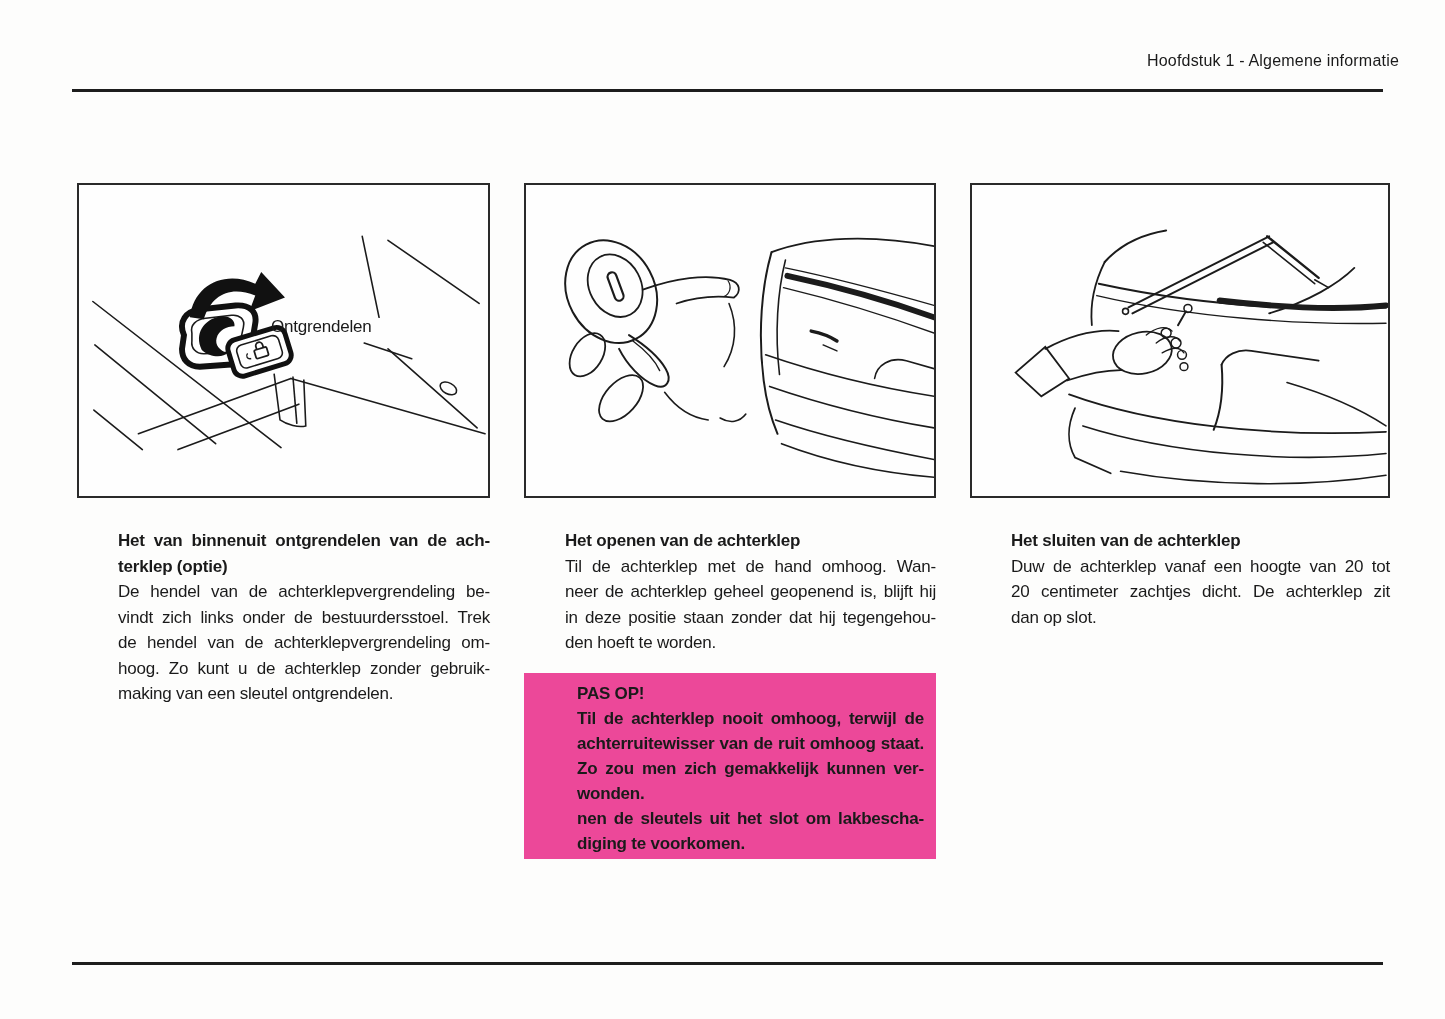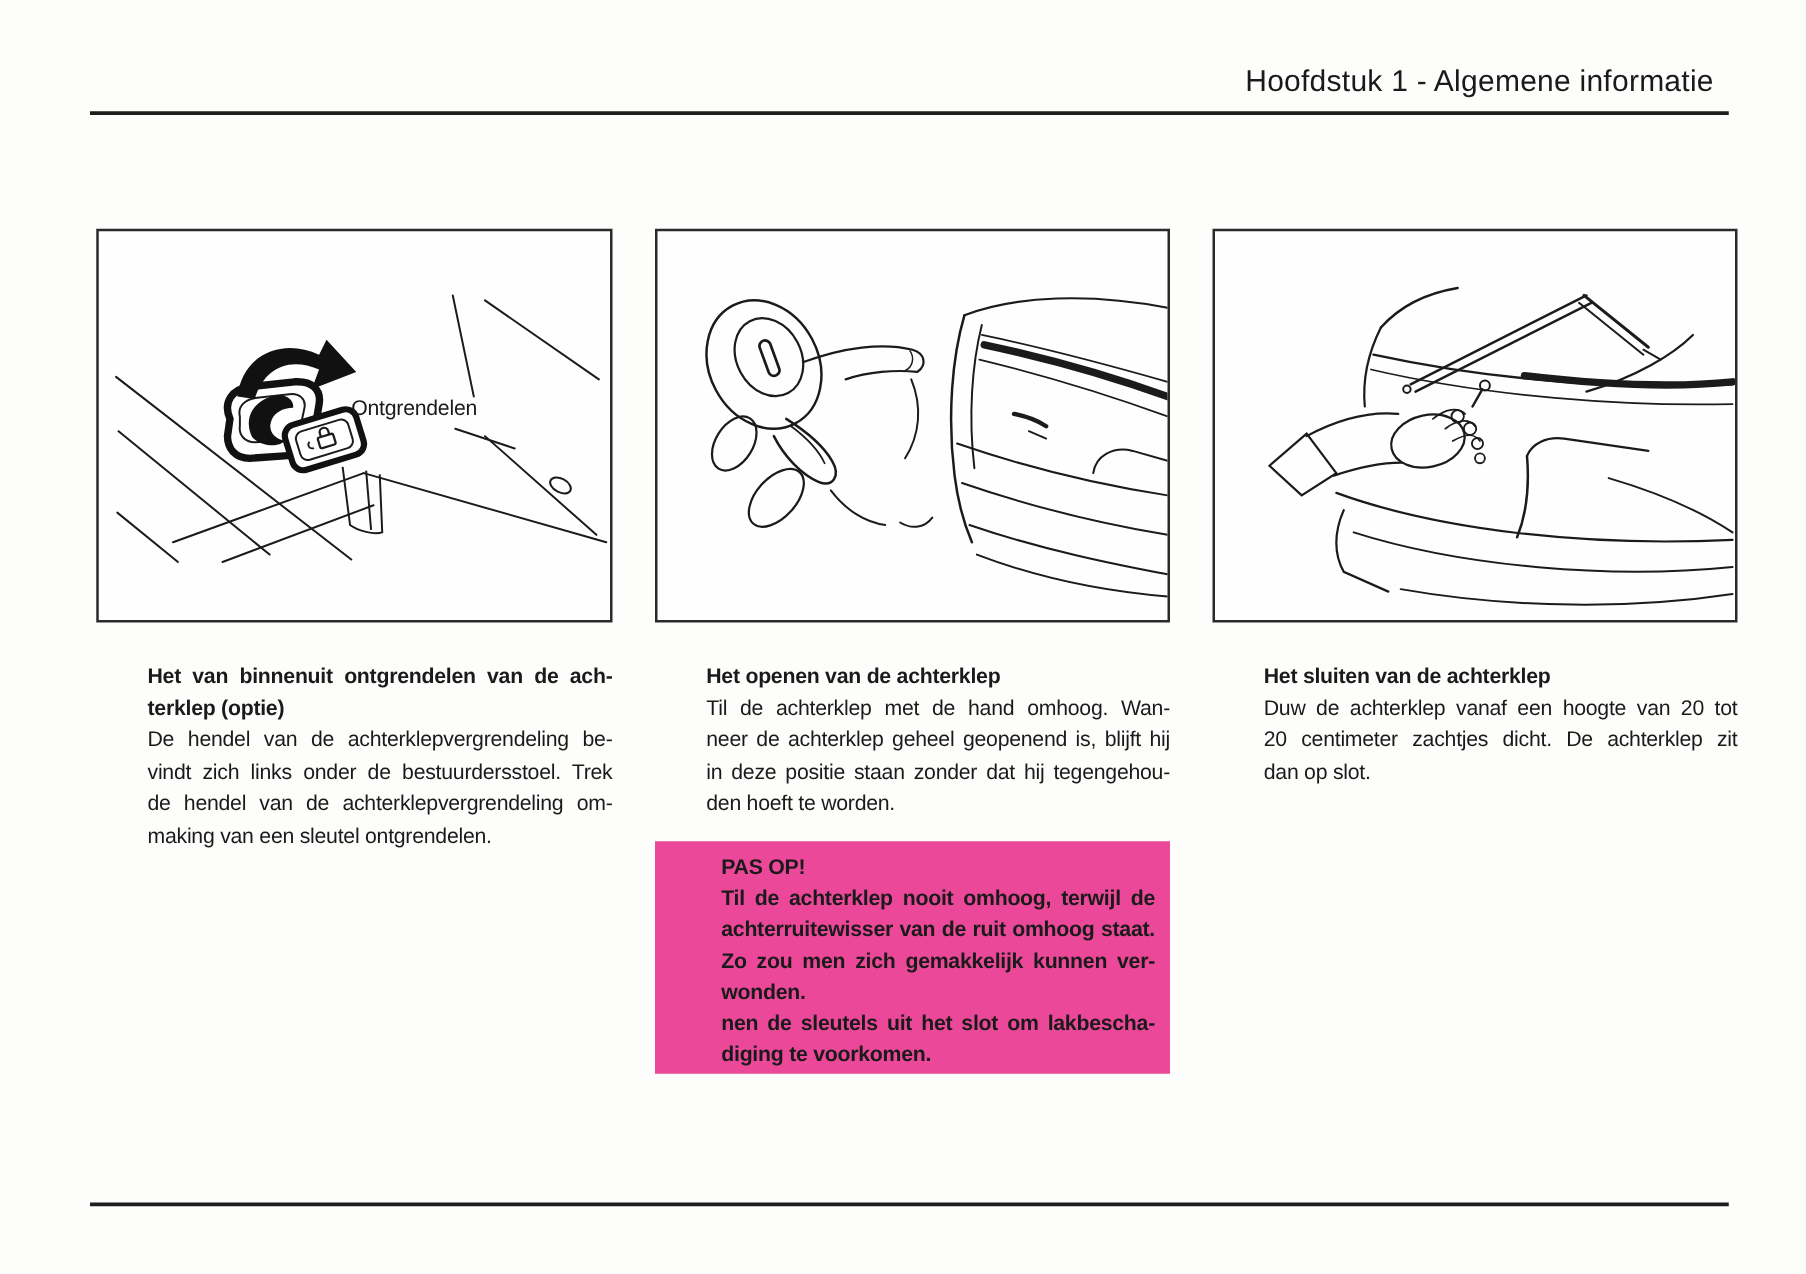--- a/index.html
+++ b/index.html
@@ -2,40 +2,40 @@
 <html><head>
 <meta charset="utf-8">
 <style>
   html,body{margin:0;padding:0;}
   body{
     width:1445px;height:1019px;position:relative;overflow:hidden;
     background:#fdfdfc;color:#1a1a1a;
     font-family:"Liberation Sans",sans-serif;
   }
   .header-title{
-    position:absolute;top:52px;right:74px;
-    font-size:24px;letter-spacing:.2px;white-space:nowrap;
+    position:absolute;top:52px;right:46px;
+    font-size:16px;letter-spacing:.2px;white-space:nowrap;
   }
   .rule{position:absolute;left:72px;right:62px;height:3px;background:#1d1d1d;}
   .rule.top{top:89px;}
   .rule.bottom{top:962px;}
   .page-number{position:absolute;top:1029px;right:64px;font-size:24px;}
 
   .content{
     position:absolute;left:77px;top:183px;width:1313px;
     display:grid;grid-template-columns:413px 412px 420px;column-gap:34px;
     grid-template-rows:315px auto;
   }
   figure.figure{
     margin:0;box-sizing:border-box;height:315px;position:relative;
     border:2px solid #2a2a2a;background:#fefefe;
   }
   figure.figure svg{position:absolute;inset:0;width:100%;height:100%;}
   .fig-label{
-    position:absolute;left:202px;top:132px;font-size:17px;letter-spacing:-.2px;
+    position:absolute;left:192px;top:132px;font-size:17px;letter-spacing:-.2px;
     white-space:nowrap;
   }
 
   .textcol{
     margin-top:30px;font-size:17px;line-height:25.5px;letter-spacing:-.2px;
   }
   .textcol h3{margin:0;font-size:17px;font-weight:bold;letter-spacing:-.2px;}
   .ln{min-height:25.5px;margin-left:41px;}
   .ln.j{text-align:justify;text-align-last:justify;}
   .warning{
@@ -170,20 +170,21 @@
   </figure>
 
   <section class="textcol">
     <h3>
       <div class="ln j">Het van binnenuit ontgrendelen van de ach-</div>
       <div class="ln">terklep (optie)</div>
     </h3>
     <div class="ln j">De hendel van de achterklepvergrendeling be-</div>
     <div class="ln j">vindt zich links onder de bestuurdersstoel. Trek</div>
     <div class="ln j">de hendel van de achterklepvergrendeling om-</div>
+    <div class="ln j">hoog. Zo kunt u de achterklep zonder gebruik-</div>
     <div class="ln">making van een sleutel ontgrendelen.</div>
   </section>
 
   <section class="textcol">
     <h3>
       <div class="ln">Het openen van de achterklep</div>
     </h3>
     <div class="ln j">Til de achterklep met de hand omhoog. Wan-</div>
     <div class="ln j">neer de achterklep geheel geopenend is, blijft hij</div>
     <div class="ln j">in deze positie staan zonder dat hij tegengehou-</div>

